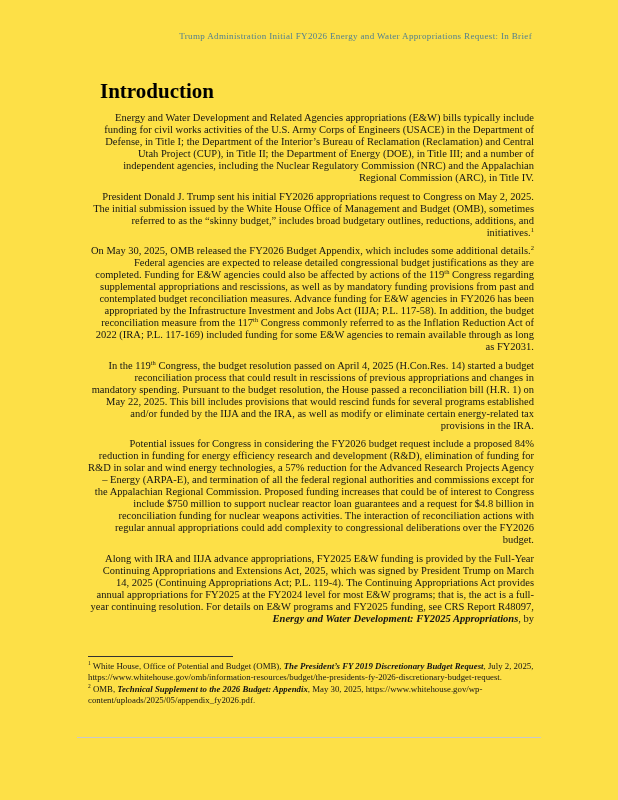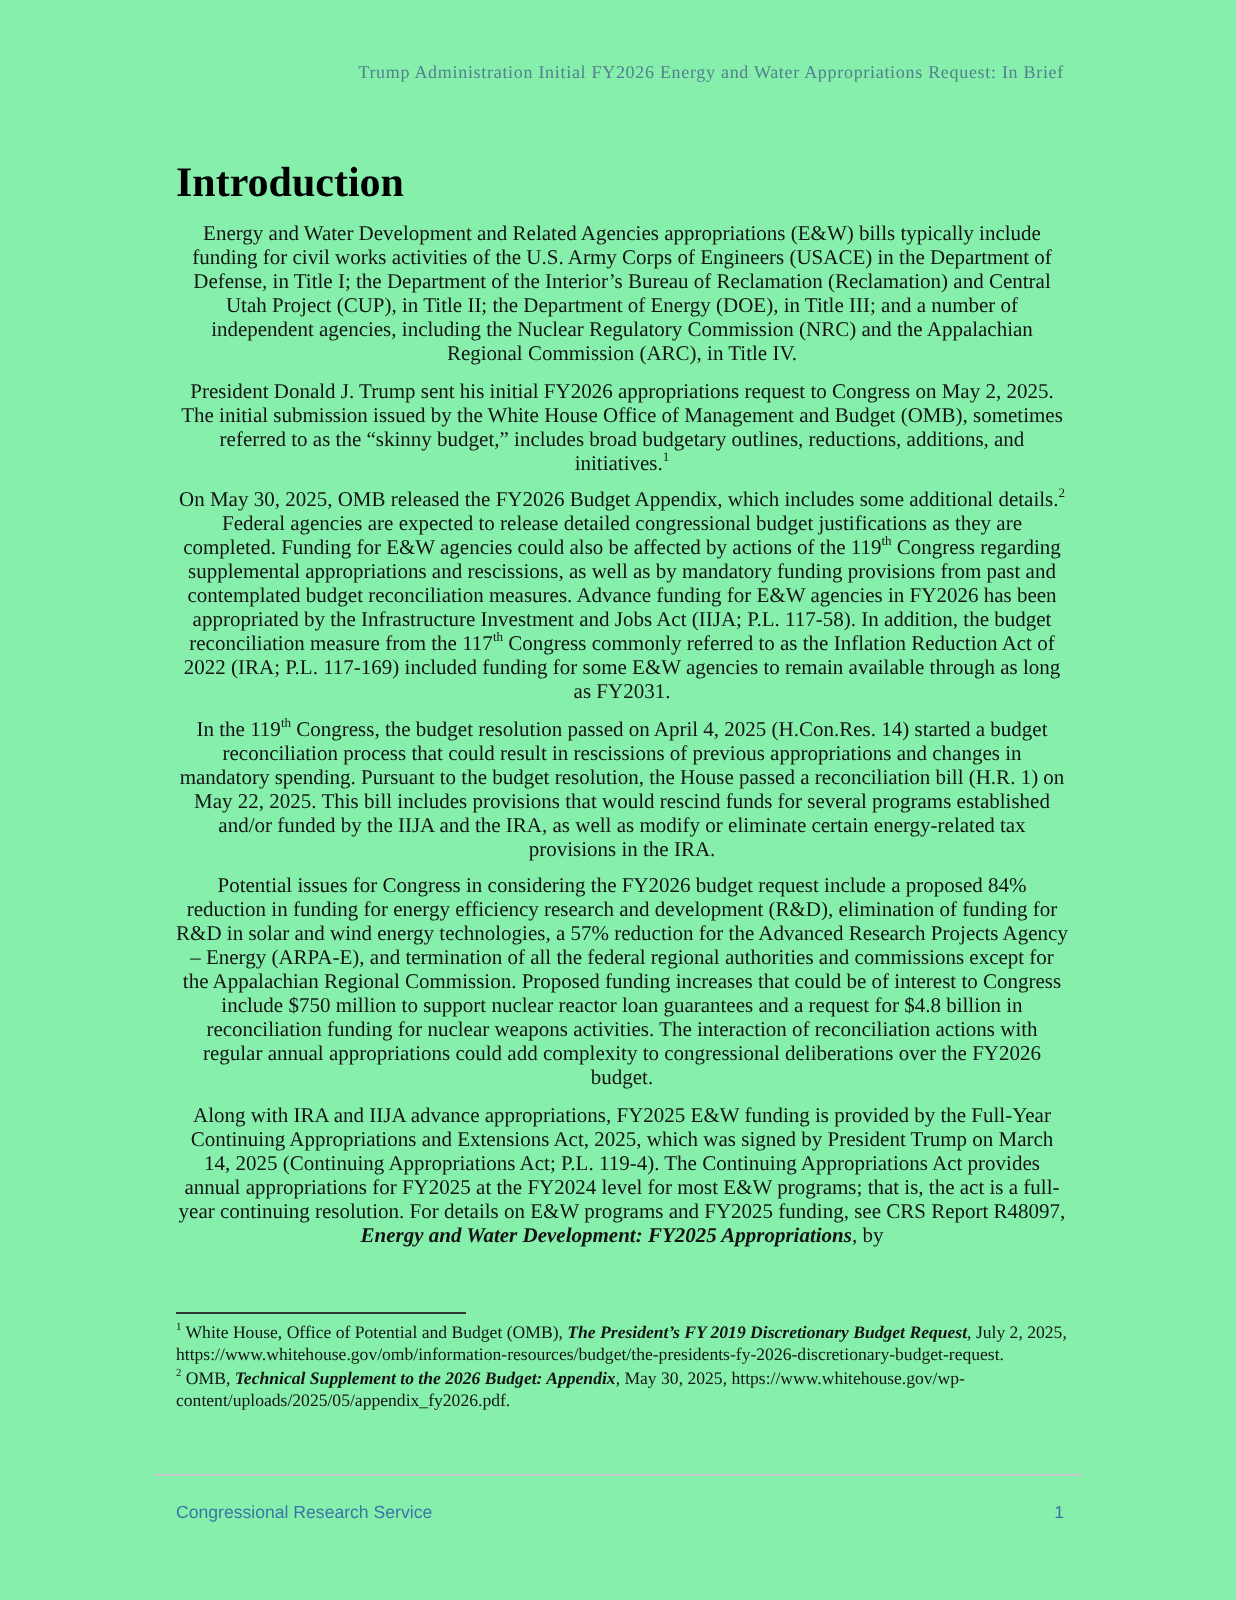--- a/index.html
+++ b/index.html
@@ -1,20 +1,20 @@
 <!DOCTYPE html>
 <html><head>
 <meta charset="utf-8">
 <style>
   html, body { margin: 0; padding: 0; background: #ffffff; }
   .page {
     position: relative;
     width: 618px;
     height: 800px;
-    background: #86efac;
+    background: #fde047;
     font-family: "Liberation Serif", serif;
     color: #141414;
     overflow: hidden;
   }
   .running-header {
     position: absolute;
     top: 31px;
     left: 88px;
     right: 86px;
     text-align: right;
@@ -28,28 +28,28 @@
     left: 88px;
     width: 446px;
     height: 578px;
     overflow: hidden;
   }
   .doc-title {
     font-family: "Liberation Serif", serif;
     font-size: 21px;
     font-weight: bold;
     color: #000000;
-    margin: 0 0 9px 0;
+    margin: 0 0 9px 12px;
     line-height: 24px;
   }
   .content p {
     font-size: 10.5px;
     line-height: 12px;
     margin: 0 0 6.5px 0;
-    text-align: center;
+    text-align: right;
   }
   sup {
     font-size: 0.62em;
     vertical-align: super;
     line-height: 0;
   }
   .it { font-style: italic; font-weight: bold; }
   .footnote-sep {
     position: absolute;
     top: 656px;
@@ -109,18 +109,14 @@
 
   <div class="footnote-sep"></div>
 
   <div class="footnotes">
     <p><sup>1</sup><span> White House, Office of Potential and Budget (OMB), </span><span class="it">The President’s FY 2019 Discretionary Budget Request</span><span>, July 2, 2025, https://www.whitehouse.gov/omb/information-resources/budget/the-presidents-fy-2026-discretionary-budget-request.</span></p>
     <p><sup>2</sup><span> OMB, </span><span class="it">Technical Supplement to the 2026 Budget: Appendix</span><span>, May 30, 2025, https://www.whitehouse.gov/wp-content/uploads/2025/05/appendix_fy2026.pdf.</span></p>
   </div>
 
   <div class="footer-rule"></div>
 
-  <div class="page-footer">
-    <span>Congressional Research Service</span>
-    <span>1</span>
-  </div>
 
 </div>
 
 </body></html>

